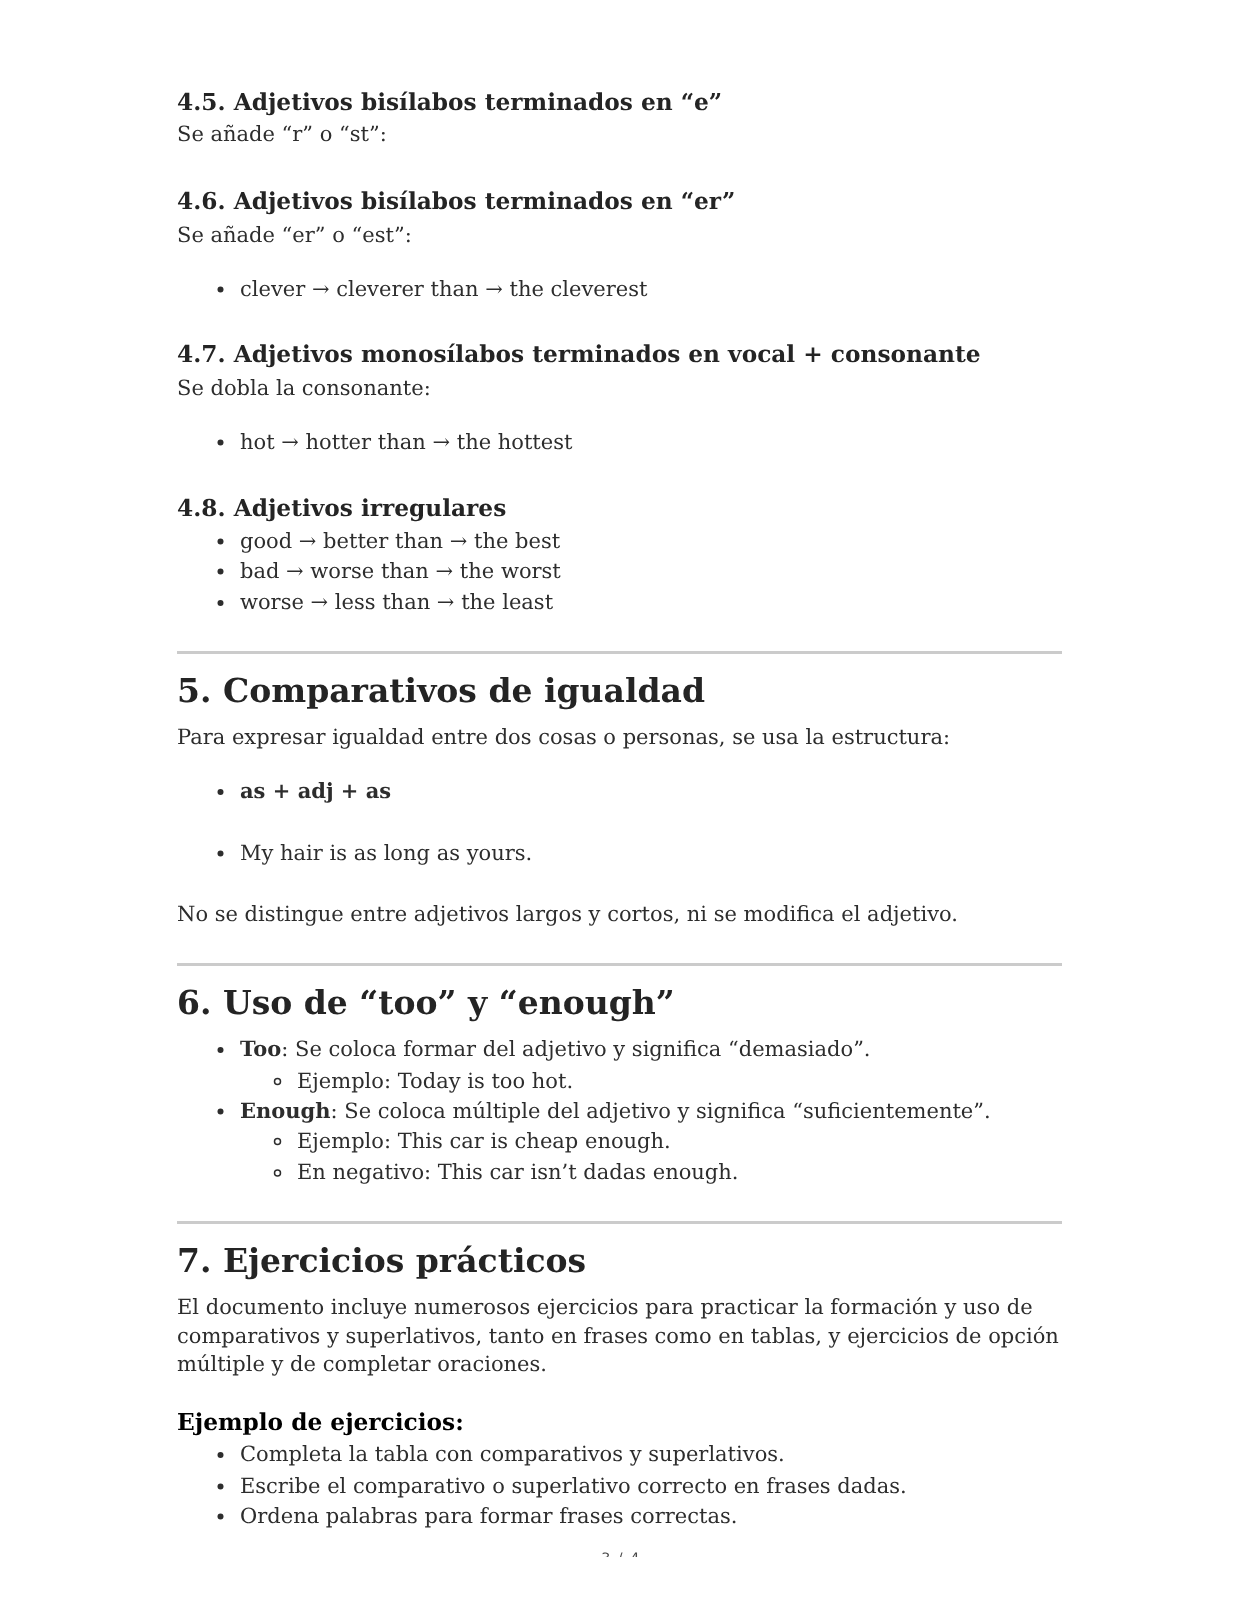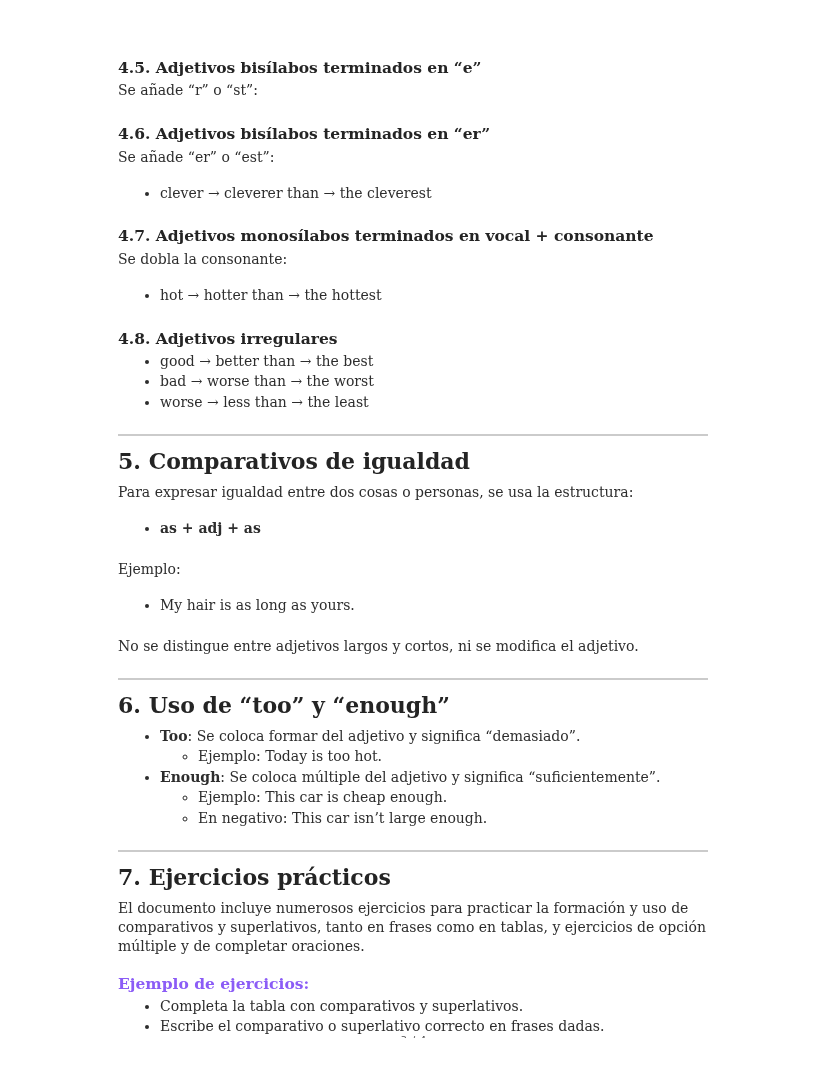--- a/index.html
+++ b/index.html
@@ -34,21 +34,21 @@
   h2 {
     font-size: 22px;
     font-weight: bold;
     color: #242424;
     margin: 10px 0 8px;
     line-height: 1.25;
   }
   h4 {
     font-size: 15.5px;
     font-weight: bold;
-    color: #8b5cf6;
+    color: #000000;
     margin: 18px 0 4px;
     line-height: 1.25;
   }
   p {
     font-size: 14px;
     line-height: 1.35;
     margin: 2px 0 6px;
   }
   ul {
     padding-left: 42px;
@@ -107,41 +107,40 @@
       <li>worse → less than → the least</li>
     </ul>
 
     <hr>
 
     <h2>5. Comparativos de igualdad</h2>
     <p>Para expresar igualdad entre dos cosas o personas, se usa la estructura:</p>
     <ul class="disc spaced">
       <li class="b">as + adj + as</li>
     </ul>
-    <p>Ejemplo:</p>
     <ul class="disc spaced">
       <li>My hair is as long as yours.</li>
     </ul>
     <p>No se distingue entre adjetivos largos y cortos, ni se modifica el adjetivo.</p>
 
     <hr>
 
     <h2>6. Uso de “too” y “enough”</h2>
     <ul class="disc tight">
       <li>
         <span class="b">Too</span><span>: Se coloca formar del adjetivo y significa “demasiado”.</span>
         <ul class="circle">
           <li>Ejemplo: Today is too hot.</li>
         </ul>
       </li>
       <li>
         <span class="b">Enough</span><span>: Se coloca múltiple del adjetivo y significa “suficientemente”.</span>
         <ul class="circle">
           <li>Ejemplo: This car is cheap enough.</li>
-          <li>En negativo: This car isn’t large enough.</li>
+          <li>En negativo: This car isn’t dadas enough.</li>
         </ul>
       </li>
     </ul>
 
     <hr>
 
     <h2>7. Ejercicios prácticos</h2>
     <p>El documento incluye numerosos ejercicios para practicar la formación y uso de comparativos y superlativos, tanto en frases como en tablas, y ejercicios de opción múltiple y de completar oraciones.</p>
     <h4>Ejemplo de ejercicios:</h4>
     <ul class="disc tight">

